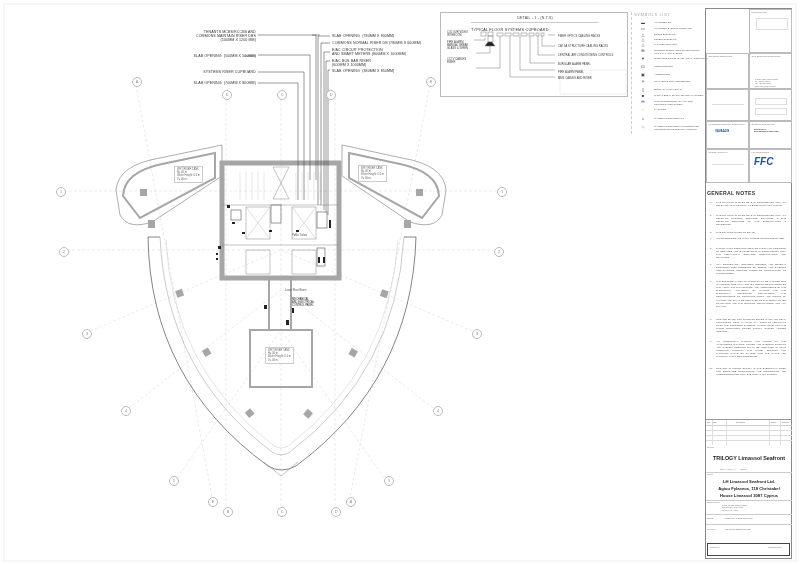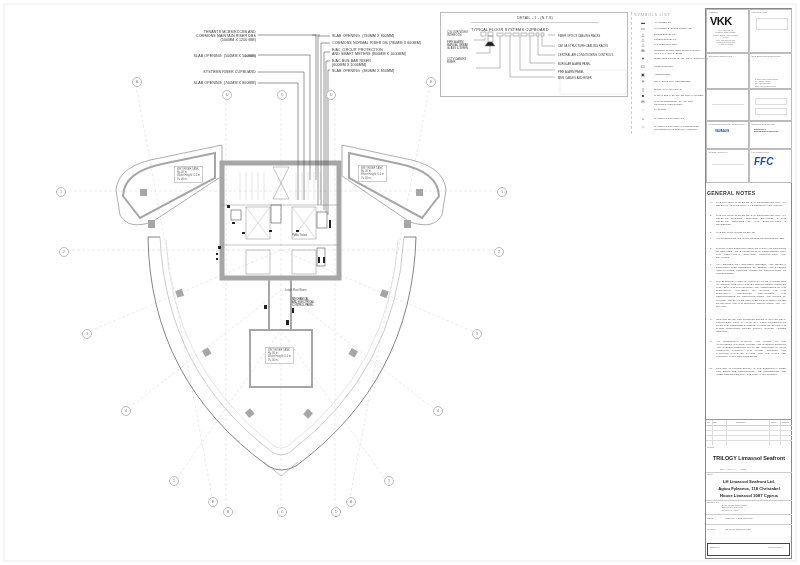--- a/index.html
+++ b/index.html
@@ -330,31 +330,20 @@
       </div>
     <div class="sym-row" style="top:112px">
         <span class="sym-glyph">⦸</span>
         <span class="sym-text">MAGNETIC DOOR CONTACT CONNECTION
 TO RECEPTION OR SECURITY MONITOR</span>
       </div>
   </div>
 
   <div id="titleblock">
 
-    <div class="tb-cell" style="left:0; top:0; width:43px; height:44px;">
-      <span class="tb-caption">Architect</span>
-      <div style="position:absolute; left:3px; top:5px; font-size:11px; font-weight:bold; letter-spacing:-0.5px; color:#111;">VKK</div>
-      <div class="tb-text" style="left:6px; top:19px; font-size:1.8px; line-height:2.4px; text-align:center;">VKK Architects Ltd
-Plastira 1, 3085 Limassol
-P.O.Box 51062 · 3501 Limassol
-Cyprus
-vkk@vkkarchitects.com
-www.vkkarchitects.com
-T: +357 25 000000</div>
-    </div>
     <div class="tb-cell" style="left:43px; top:0; width:43px; height:44px;">
       <span class="tb-caption">Interior Design</span>
       <div style="position:absolute; left:6px; top:8px; width:30px; height:10px; border:0.4px solid #ddd;"></div>
     </div>
 
     <div class="tb-cell" style="left:0; top:44px; width:43px; height:36px;">
       <span class="tb-caption">Structural Engineering</span>
     </div>
     <div class="tb-cell" style="left:43px; top:44px; width:43px; height:36px;">
       <span class="tb-caption">Civil Structural Engineering</span>

